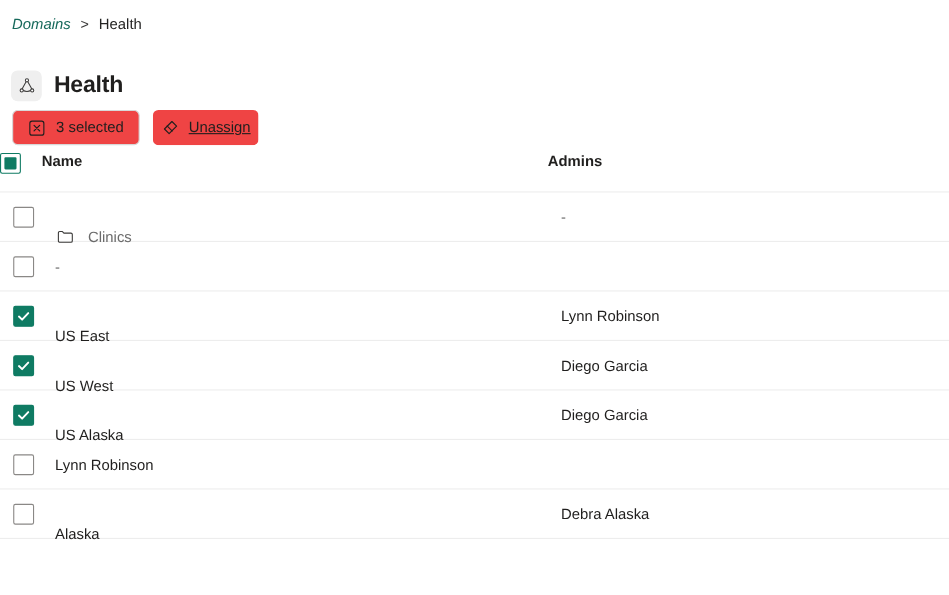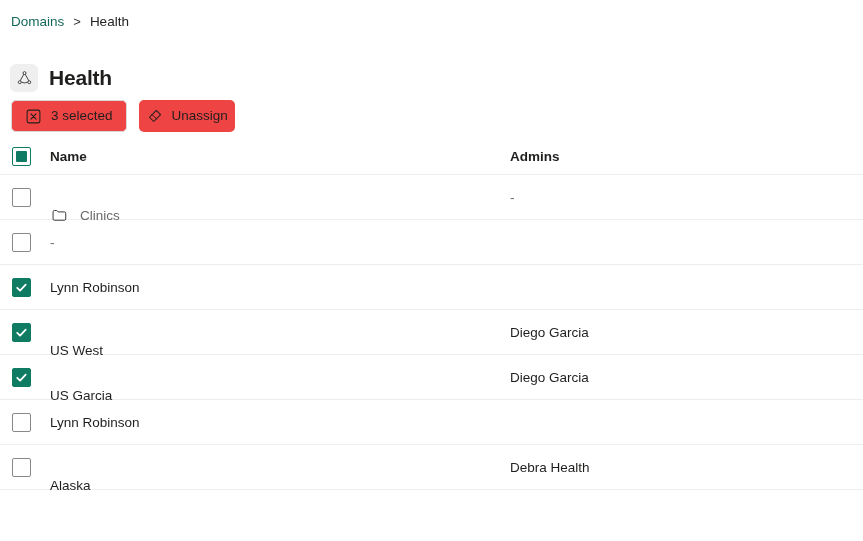--- a/index.html
+++ b/index.html
@@ -29,20 +29,21 @@
     align-items: center;
     gap: 9px;
     font-size: 13.5px;
     line-height: 18px;
   }
   .crumb-link {
     color: #15685a;
     text-decoration: none;
     cursor: pointer;
     white-space: nowrap;
+    font-style: italic;
   }
   .crumb-sep {
     color: #3b3a39;
     font-size: 13px;
   }
   .crumb-current {
     color: #252423;
     white-space: nowrap;
   }
 
@@ -92,44 +93,44 @@
     color: #201f1e;
     background: #ef4444;
     border: 1px solid #d8d8d8;
     border-radius: 5px;
     cursor: pointer;
     white-space: nowrap;
   }
   .cmd-btn.plain {
     border: 1px solid transparent;
     padding: 0 6px;
+    text-decoration: underline;
   }
   .cmd-icon {
     display: flex;
     align-items: center;
     justify-content: center;
     width: 17px;
     height: 17px;
     flex: none;
   }
   .cmd-label { line-height: 1; }
 
   
   .table {
     position: absolute;
     left: 0;
     top: 139px;
     width: 863px;
   }
   .thead {
     display: flex;
-    align-items: center;
+    align-items: flex-start;
     height: 36px;
     border-bottom: 1px solid #ededed;
-    padding-left: 12px;
   }
   .th {
     font-size: 13.5px;
     font-weight: 600;
     color: #201f1e;
   }
   .col-check {
     width: 38px;
     flex: none;
     display: flex;
@@ -285,20 +286,23 @@
           <div class="col-admins cell muted">-</div>
         </div>
         <div class="trow">
           <div class="col-check">
             <span class="cb checked">
               <svg class="tick" width="13" height="13" viewBox="0 0 14 14" fill="none">
                 <path d="M2.4 7.3 L5.5 10.3 L11.5 3.9" stroke="#ffffff" stroke-width="1.9" stroke-linecap="round" stroke-linejoin="round"></path>
               </svg>
             </span>
           </div>
+          <div class="col-name name-cell">
+            <span class="cell name-text">US East</span>
+          </div>
           <div class="col-admins cell">Lynn Robinson</div>
         </div>
         <div class="trow">
           <div class="col-check">
             <span class="cb checked">
               <svg class="tick" width="13" height="13" viewBox="0 0 14 14" fill="none">
                 <path d="M2.4 7.3 L5.5 10.3 L11.5 3.9" stroke="#ffffff" stroke-width="1.9" stroke-linecap="round" stroke-linejoin="round"></path>
               </svg>
             </span>
           </div>
@@ -309,36 +313,36 @@
         </div>
         <div class="trow">
           <div class="col-check">
             <span class="cb checked">
               <svg class="tick" width="13" height="13" viewBox="0 0 14 14" fill="none">
                 <path d="M2.4 7.3 L5.5 10.3 L11.5 3.9" stroke="#ffffff" stroke-width="1.9" stroke-linecap="round" stroke-linejoin="round"></path>
               </svg>
             </span>
           </div>
           <div class="col-name name-cell">
-            <span class="cell name-text">US Garcia</span>
+            <span class="cell name-text">US Alaska</span>
           </div>
           <div class="col-admins cell">Diego Garcia</div>
         </div>
         <div class="trow">
           <div class="col-check">
             <span class="cb unchecked"></span>
           </div>
           <div class="col-admins cell">Lynn Robinson</div>
         </div>
         <div class="trow">
           <div class="col-check">
             <span class="cb unchecked"></span>
           </div>
           <div class="col-name name-cell">
             <span class="cell name-text">Alaska</span>
           </div>
-          <div class="col-admins cell">Debra Health</div>
+          <div class="col-admins cell">Debra Alaska</div>
         </div>
       </div>
 
   </div>
 
 </div>
 
 </body></html>

